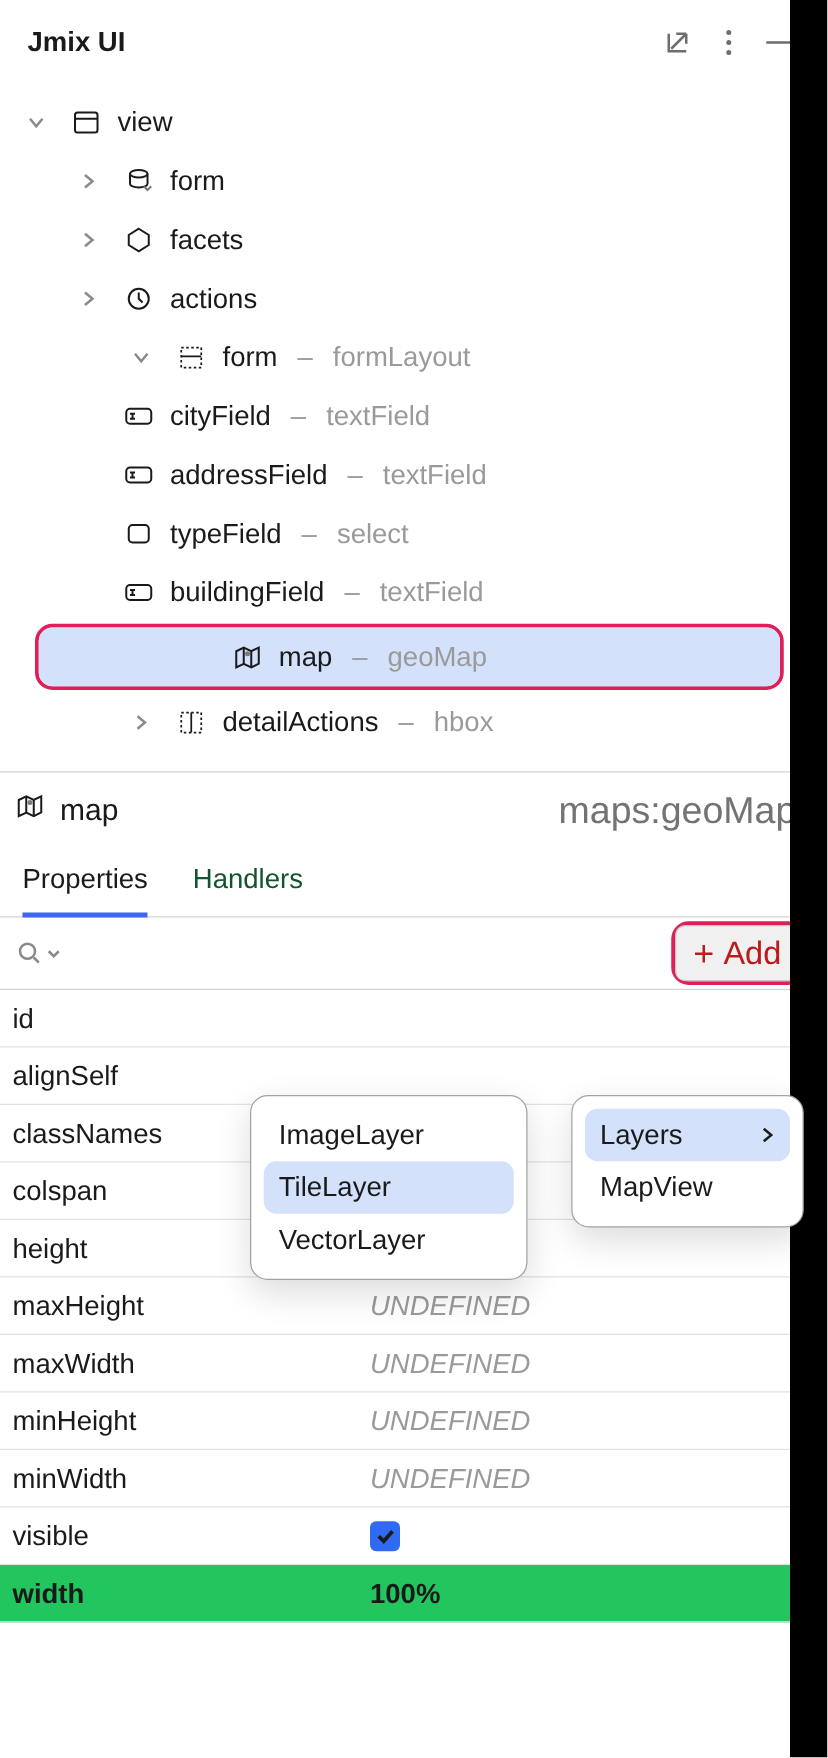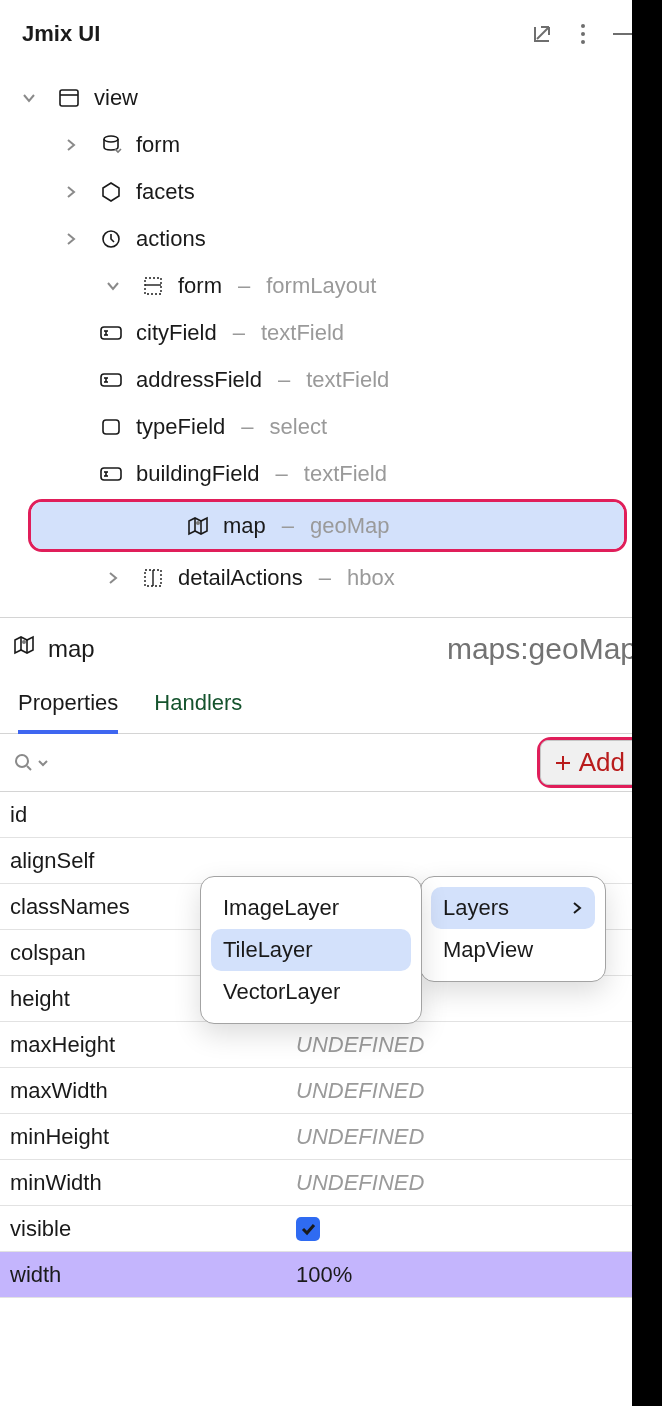--- a/index.html
+++ b/index.html
@@ -140,21 +140,21 @@
   .props { flex: 1; overflow: hidden; }
   .prow {
     display: flex;
     align-items: center;
     height: 46px;
     border-bottom: 1px solid #e2e2e2;
   }
   .prow .k { width: 286px; padding-left: 10px; }
   .prow .v { flex: 1; padding-left: 10px; }
   .undef { color: #9a9a9a; font-style: italic; }
-  .prow.alt { background: #c4b5fd; }
+  .prow.alt { background: #22c55e; font-weight: bold; }
   .checkbox {
     width: 24px; height: 24px; border-radius: 5px; background: #2f6bf2;
     display:flex; align-items:center; justify-content:center;
   }
   .checkbox svg { display:block; }
 
   
   .popup {
     position: absolute;
     background: #fff;
@@ -165,21 +165,21 @@
   }
   .popup .item {
     padding: 8px 22px;
     white-space: nowrap;
     display: flex;
     align-items: center;
     justify-content: space-between;
     gap: 18px;
   }
   .popup .item.sel { background: #d3e1fb; margin: 0 10px; border-radius: 10px; padding: 8px 12px; }
-  #popup1 { left: 420px; top: 876px; width: 186px; }
+  #popup1 { left: 457px; top: 876px; width: 186px; }
   #popup2 { left: 200px; top: 876px; width: 222px; }
 
   
   svg { stroke: currentColor; }
 </style>
 </head>
 <body>
 
 <div class="panel">
 

